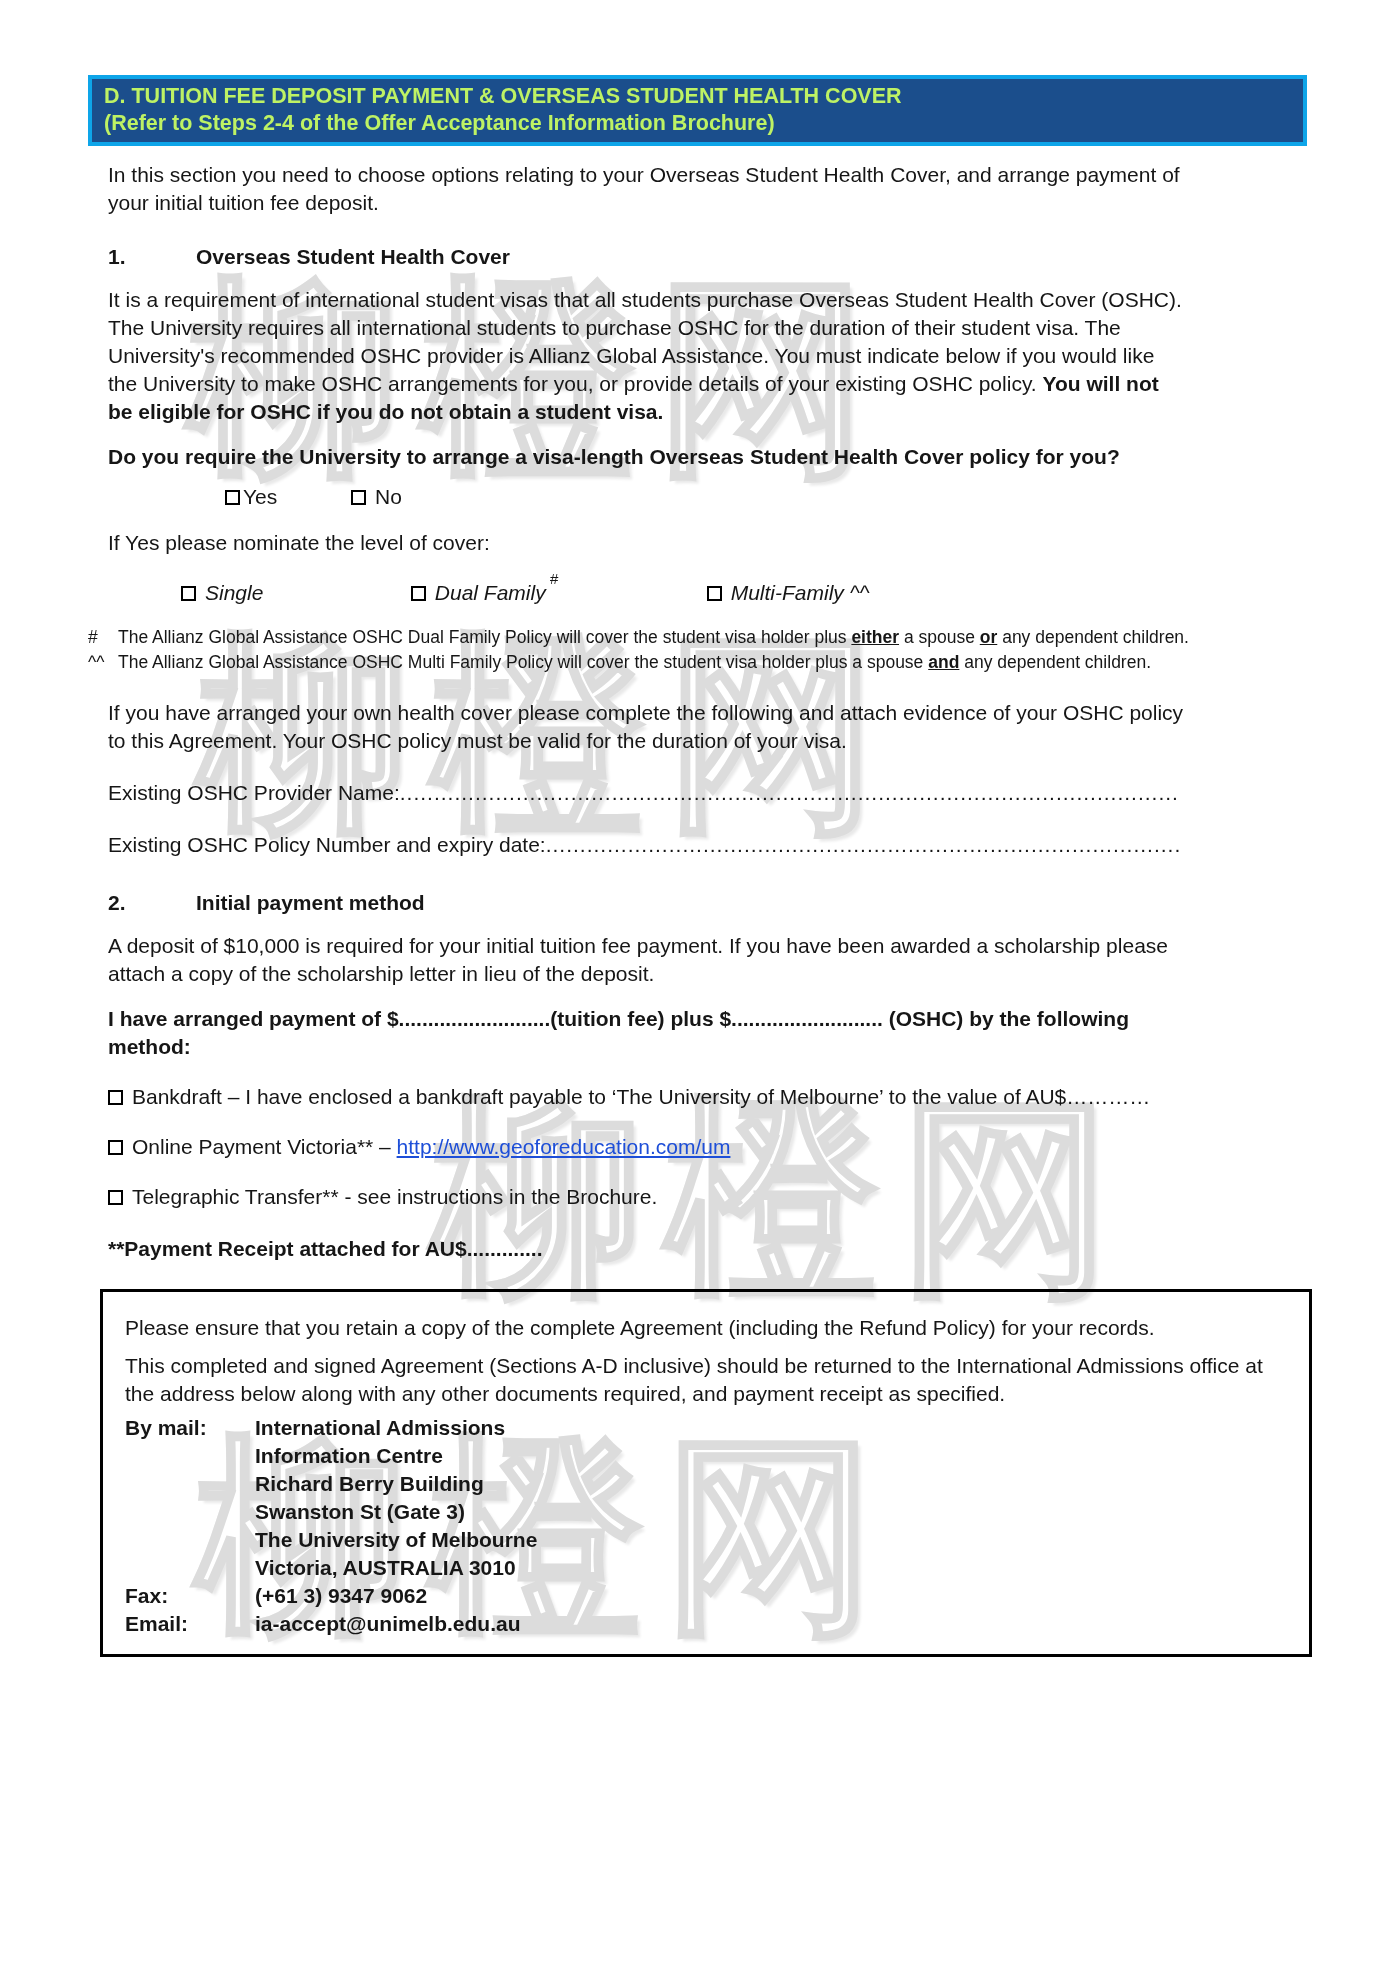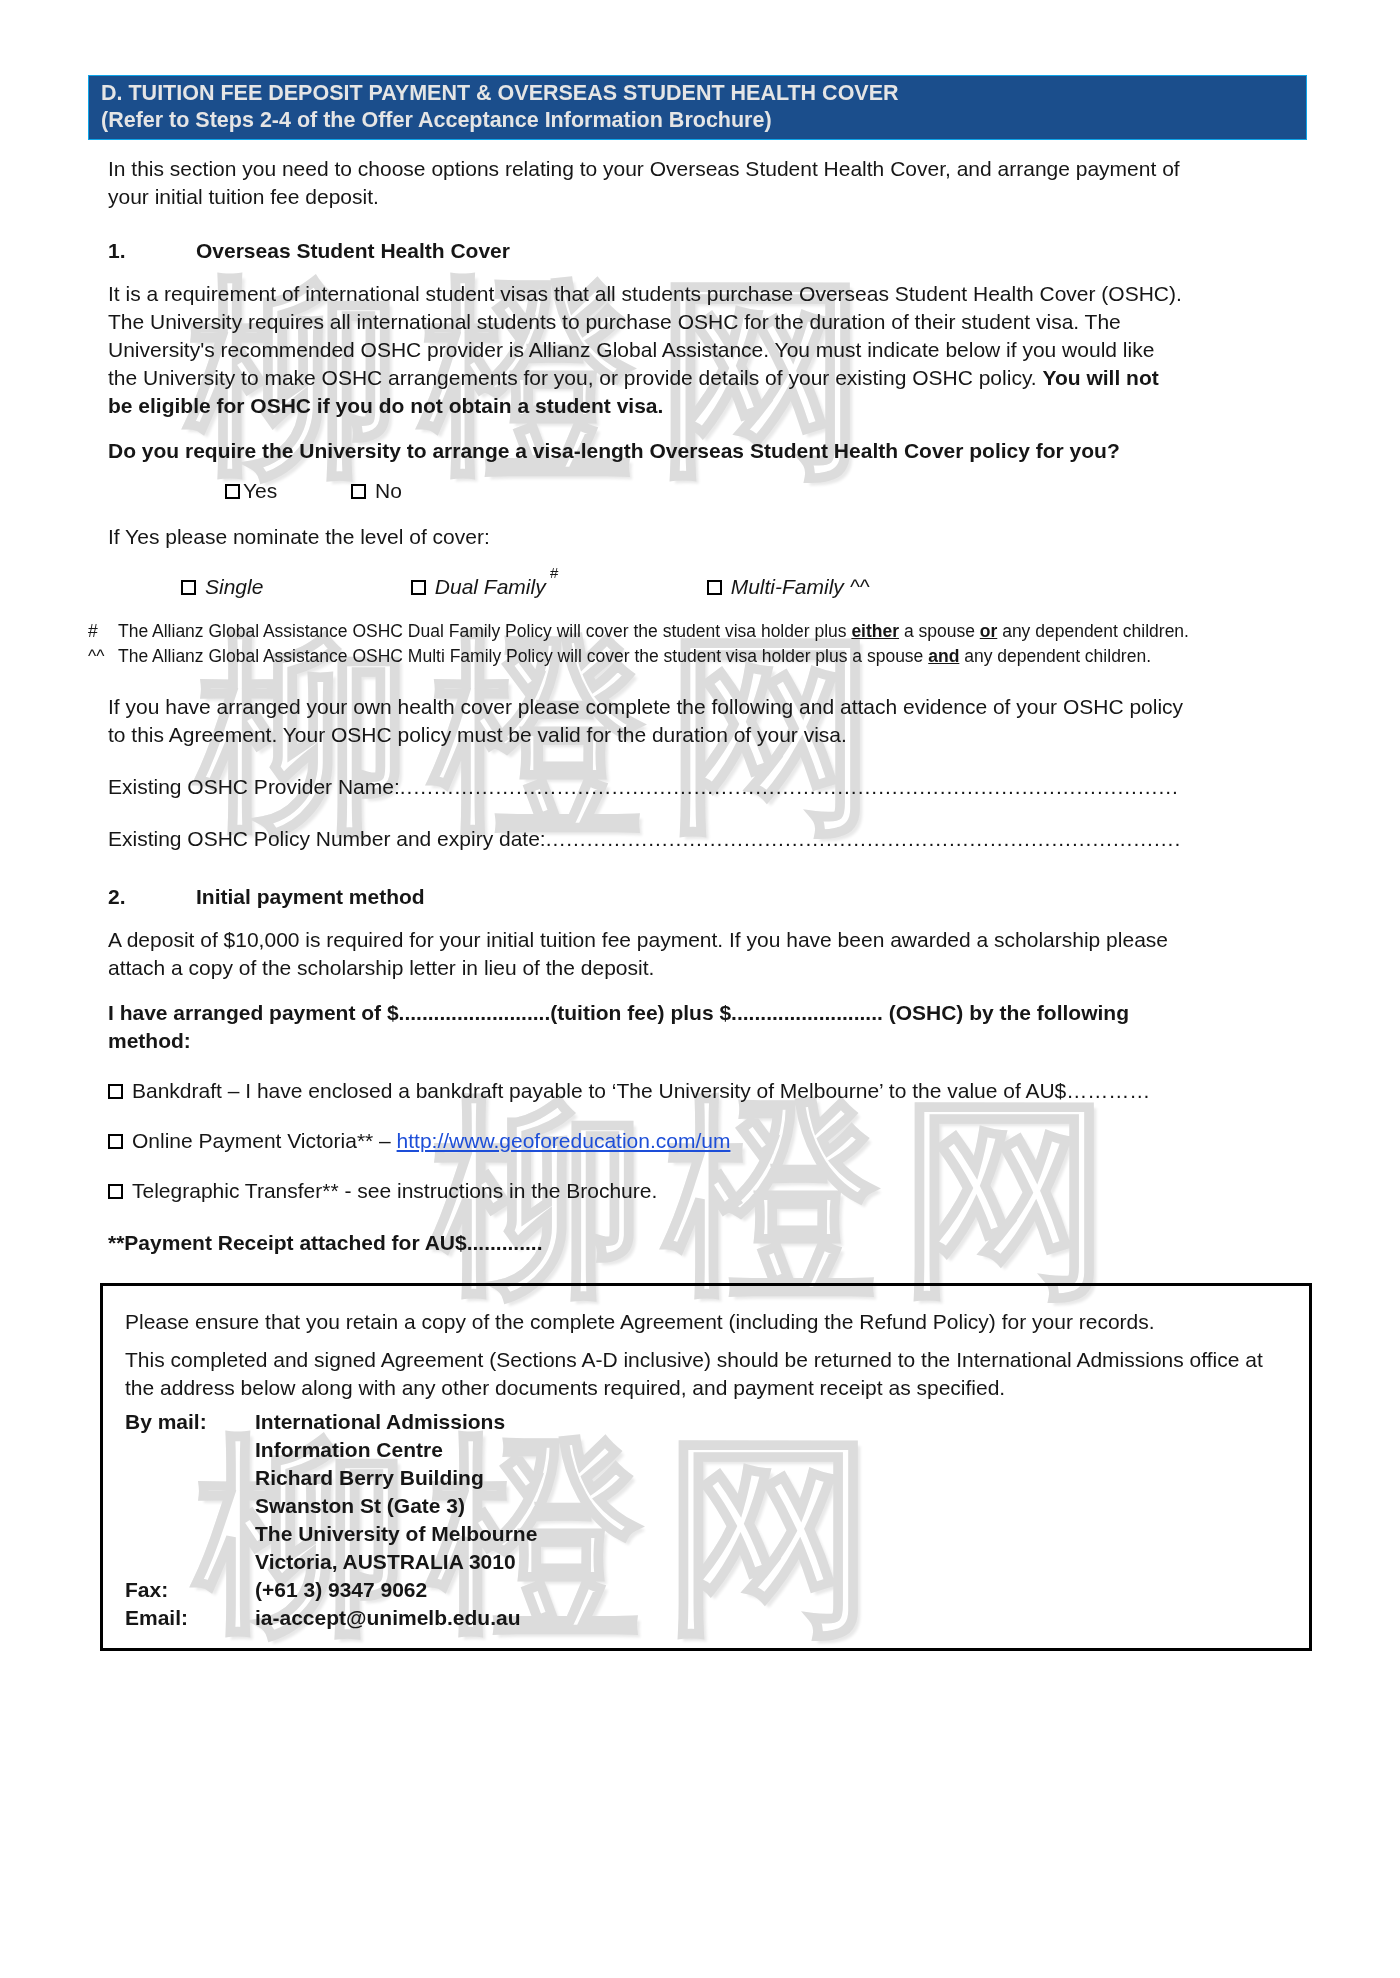--- a/index.html
+++ b/index.html
@@ -36,26 +36,26 @@
   .content {
     position: relative;
     z-index: 1;
     margin-left: 88px;
     width: 1219px;
     padding-top: 75px;
     font-size: 21px;
     line-height: 28px;
   }
   .header-bar {
-    color: #e5e5e5;
+    color: #bef264;
     font-weight: bold;
     font-size: 21.5px;
     line-height: 27px;
     padding: 4px 12px 5px 12px;
-    border: 1px solid #0ea5e9;
+    border: 4px solid #0ea5e9;
   }
   .txt { margin-left: 20px; width: 1080px; }
   .intro { margin-top: 15px; }
   .sec-head { margin-left: 20px; margin-top: 26px; font-weight: bold; }
   .sec-num { display: inline-block; width: 88px; }
   .body-p { margin-top: 15px; }
   .bold { font-weight: bold; }
   .q { margin-top: 17px; }
 
   .cb {

